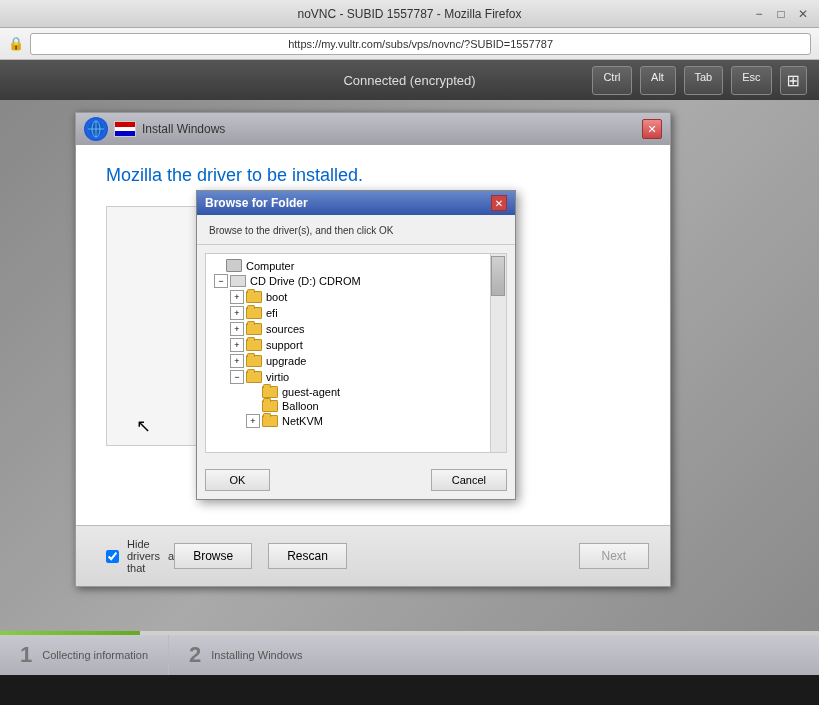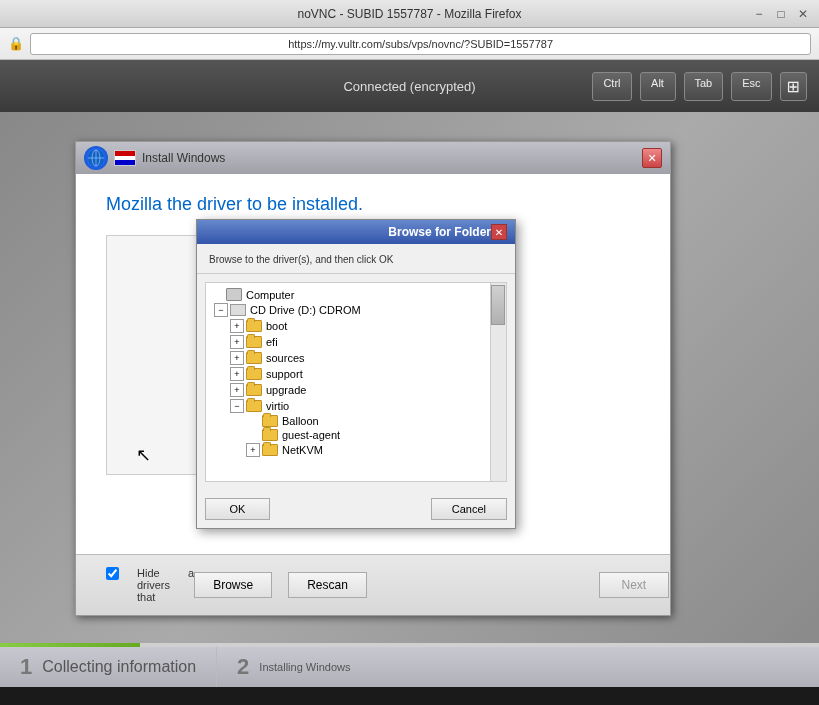--- a/index.html
+++ b/index.html
@@ -47,21 +47,21 @@
       font-size: 11px;
       background: white;
       color: #333;
       text-align: center;
     }
     .lock-icon { font-size: 13px; color: #555; }
 
     
     .novnc-toolbar {
       background: linear-gradient(to bottom, #555, #3a3a3a);
-      height: 52px;
+      height: 40px;
       display: flex;
       align-items: center;
       justify-content: center;
       position: relative;
     }
     .novnc-status {
       color: #ddd;
       font-size: 13px;
       font-weight: normal;
     }
@@ -96,21 +96,21 @@
     .vnc-area {
       background: linear-gradient(135deg, #888 0%, #aaa 50%, #888 100%);
       position: relative;
       height: calc(705px - 28px - 32px - 42px - 28px);
       overflow: hidden;
     }
 
     
     .win-installer {
       position: absolute;
-      top: 29px;
+      top: 12px;
       left: 75px;
       width: 596px;
       background: linear-gradient(to bottom, #f0f0f0, #e0e0e0);
       border: 1px solid #999;
       box-shadow: 2px 2px 8px rgba(0,0,0,0.5);
     }
     .win-titlebar {
       background: linear-gradient(to bottom, #c0c0c8, #a0a0a8);
       height: 32px;
       display: flex;
@@ -162,21 +162,21 @@
 
     .installer-bottom {
       display: flex;
       align-items: center;
       justify-content: space-between;
       padding: 12px 30px;
       background: linear-gradient(to bottom, #e8e8e8, #d8d8d8);
       border-top: 1px solid #bbb;
     }
     .installer-checkbox-area {
-      display: flex; align-items: flex-start; gap: 18px;
+      display: flex; align-items: center; gap: 8px;
       font-size: 11px; color: #333;
     }
     .installer-nav-buttons {
       display: flex; gap: 16px;
     }
     .installer-btn {
       background: linear-gradient(to bottom, #f5f5f5, #e0e0e0);
       border: 1px solid #aaa;
       padding: 5px 18px;
       font-size: 12px;
@@ -198,21 +198,21 @@
       border: 1px solid #888;
       box-shadow: 3px 3px 10px rgba(0,0,0,0.4);
       z-index: 10;
     }
     .dialog-titlebar {
       background: linear-gradient(to bottom, #6688cc, #3355aa);
       height: 24px;
       display: flex;
       align-items: center;
       padding: 0 8px;
-      justify-content: flex-end;
+      justify-content: space-between;
     }
     .dialog-title-text {
       color: white;
       font-size: 12px;
       font-weight: bold;
     }
     .dialog-close-btn {
       width: 16px; height: 16px;
       background: #cc4444;
       border: 1px solid #993333;
@@ -456,27 +456,27 @@
 
             <div class="tree-item indent2">
               <div class="tree-expander">−</div>
               <div class="folder-icon"></div>
               <span>virtio</span>
             </div>
 
             <div class="tree-item indent3">
               <div class="tree-expander-placeholder"></div>
               <div class="folder-icon"></div>
-              <span>Balloon</span>
+              <span>guest-agent</span>
             </div>
 
             <div class="tree-item indent3">
               <div class="tree-expander-placeholder"></div>
               <div class="folder-icon"></div>
-              <span>guest-agent</span>
+              <span>Balloon</span>
             </div>
 
             <div class="tree-item indent3">
               <div class="tree-expander">+</div>
               <div class="folder-icon"></div>
               <span>NetKVM</span>
             </div>
           </div>
 
           <div class="tree-scrollbar">
@@ -507,21 +507,21 @@
   </div>
 
   <div style="position:absolute;bottom:0;left:0;right:0;">
 
     <div style="height:4px;background:#d0d0d0;position:relative;">
       <div style="height:4px;background:linear-gradient(to right,#88cc44,#66aa22);width:140px;"></div>
     </div>
     <div style="display:flex;background:linear-gradient(to bottom,#c8c8d0,#b0b0b8);height:40px;">
       <div class="progress-step" style="padding:0 20px;display:flex;align-items:center;gap:10px;">
         <span class="progress-step-num" style="font-size:22px;font-weight:bold;color:#777;">1</span>
-        <span class="progress-step-label" style="font-size:16px;color:#555;">Collecting information</span>
+        <span class="progress-step-label" style="font-size:11px;color:#555;">Collecting information</span>
       </div>
       <div class="step-divider"></div>
       <div class="progress-step" style="padding:0 20px;display:flex;align-items:center;gap:10px;">
         <span class="progress-step-num" style="font-size:22px;font-weight:bold;color:#777;">2</span>
         <span class="progress-step-label" style="font-size:11px;color:#555;">Installing Windows</span>
       </div>
     </div>
   </div>
 </div>
 

